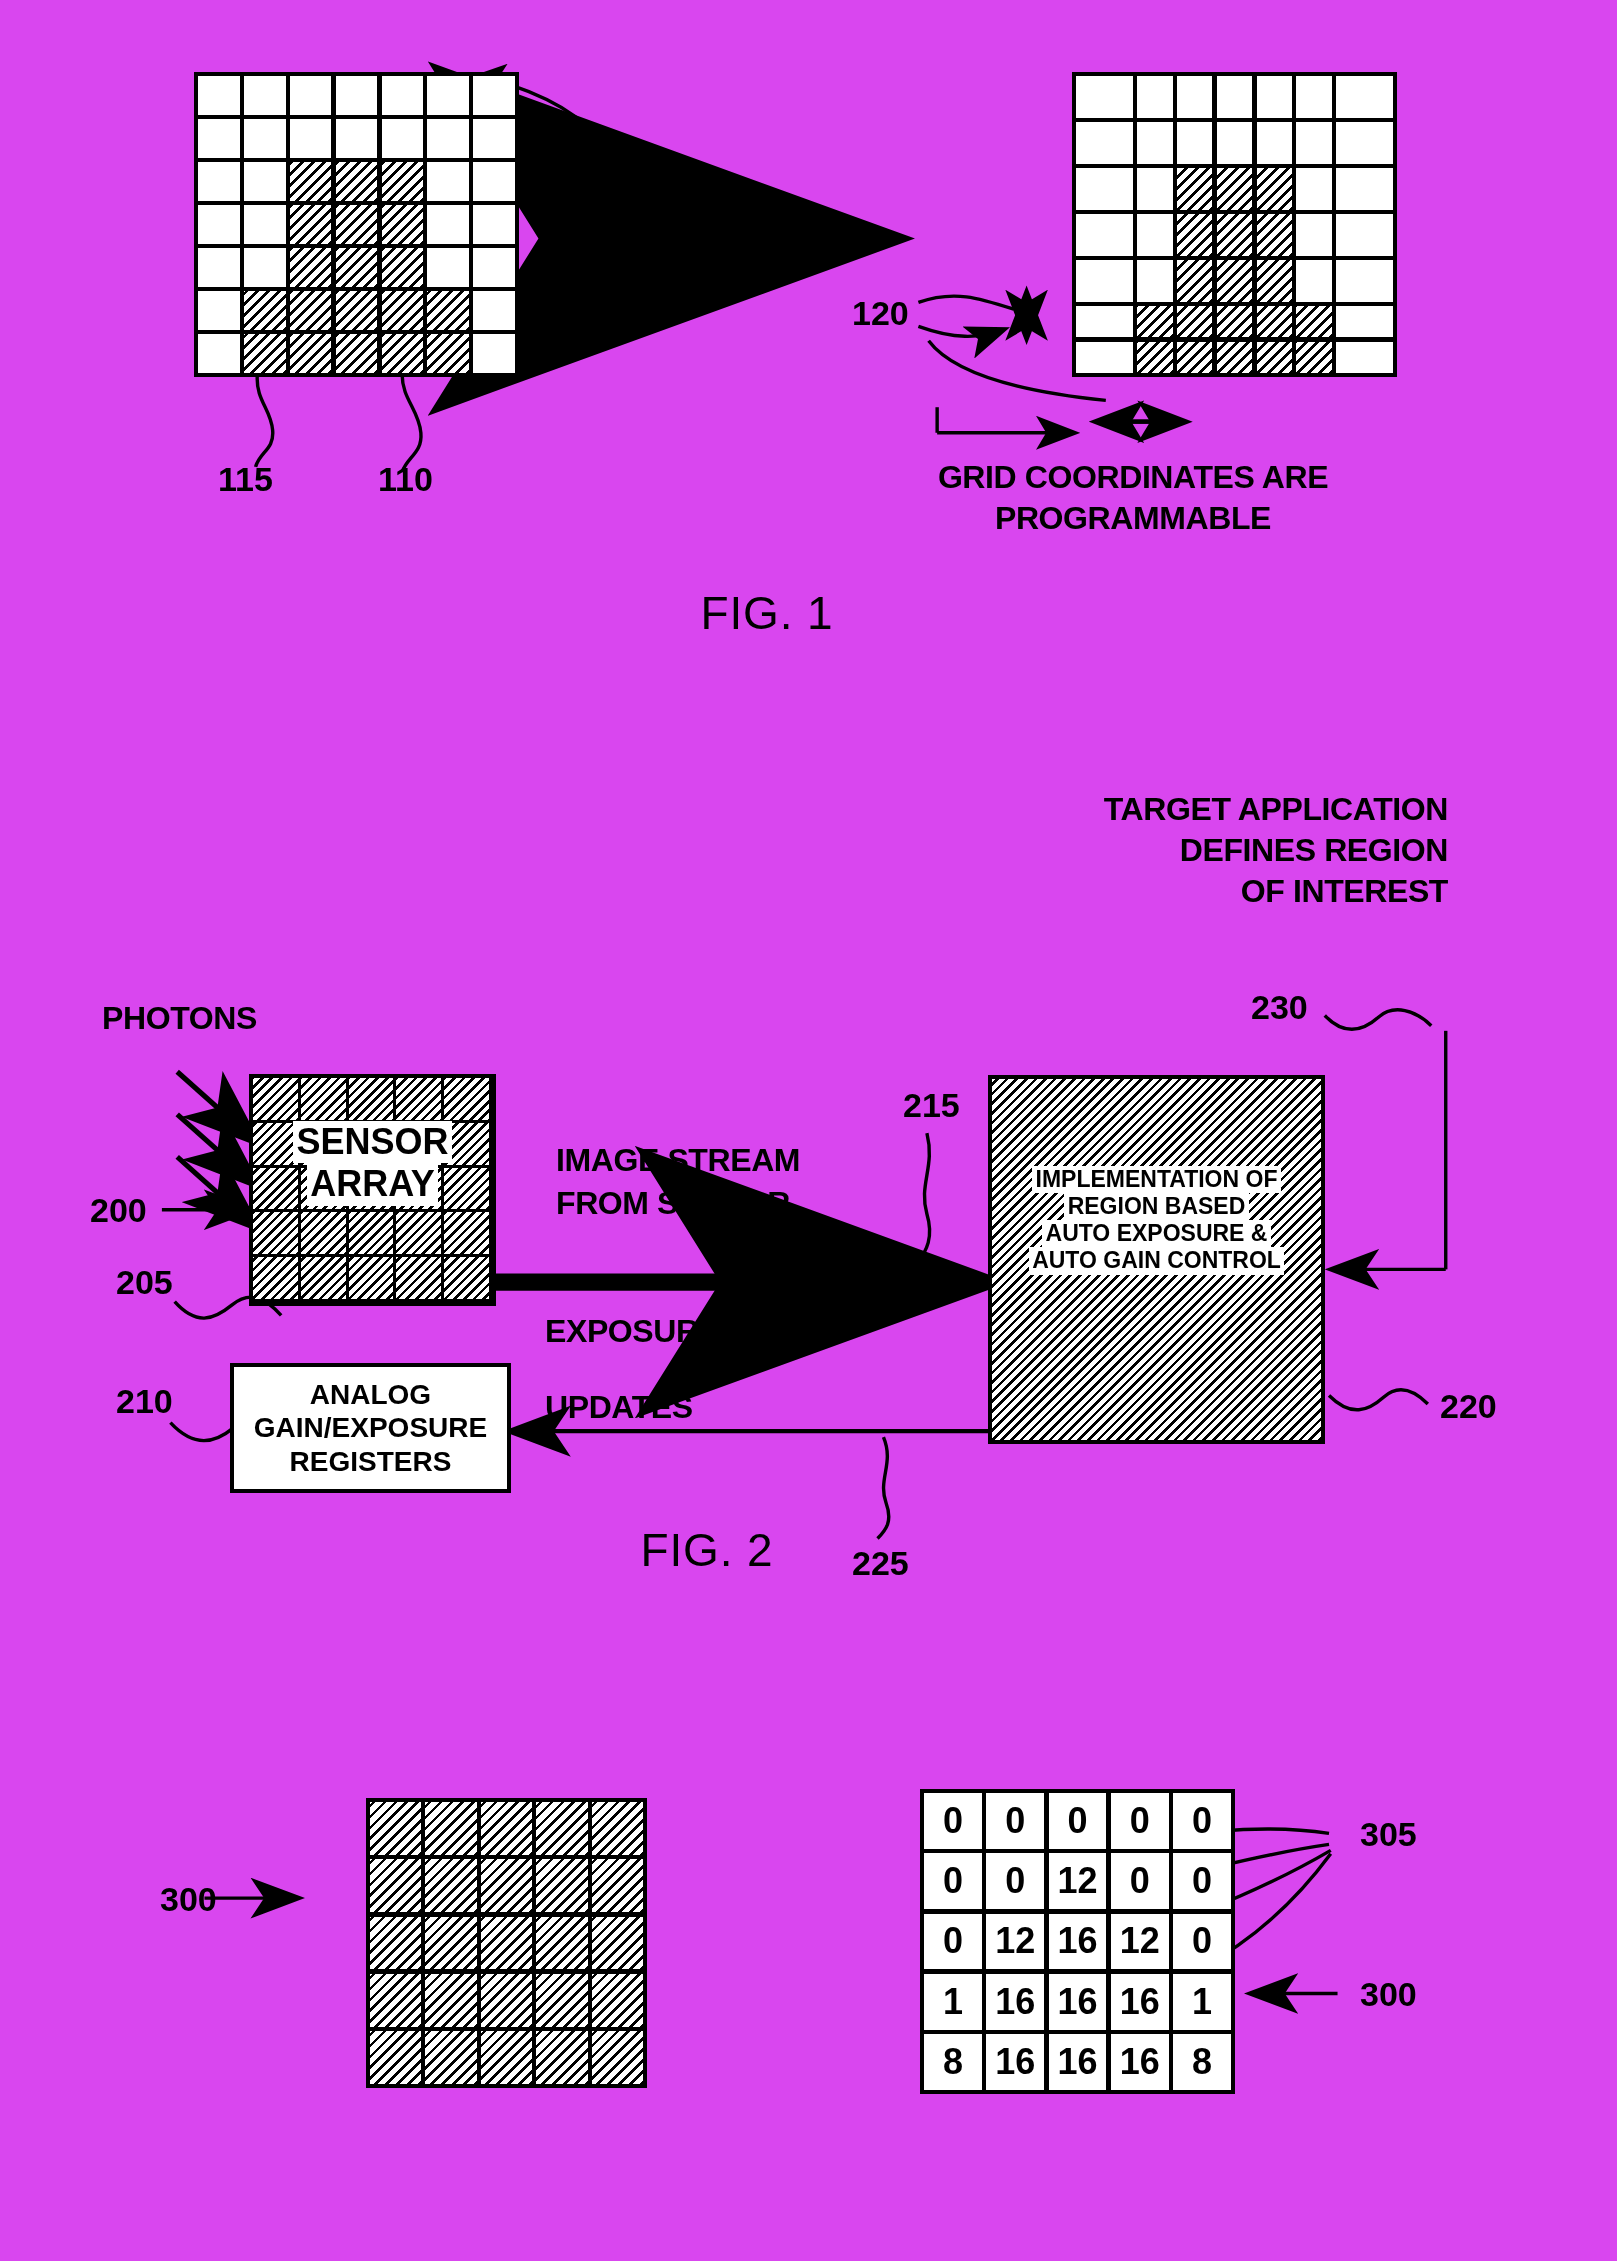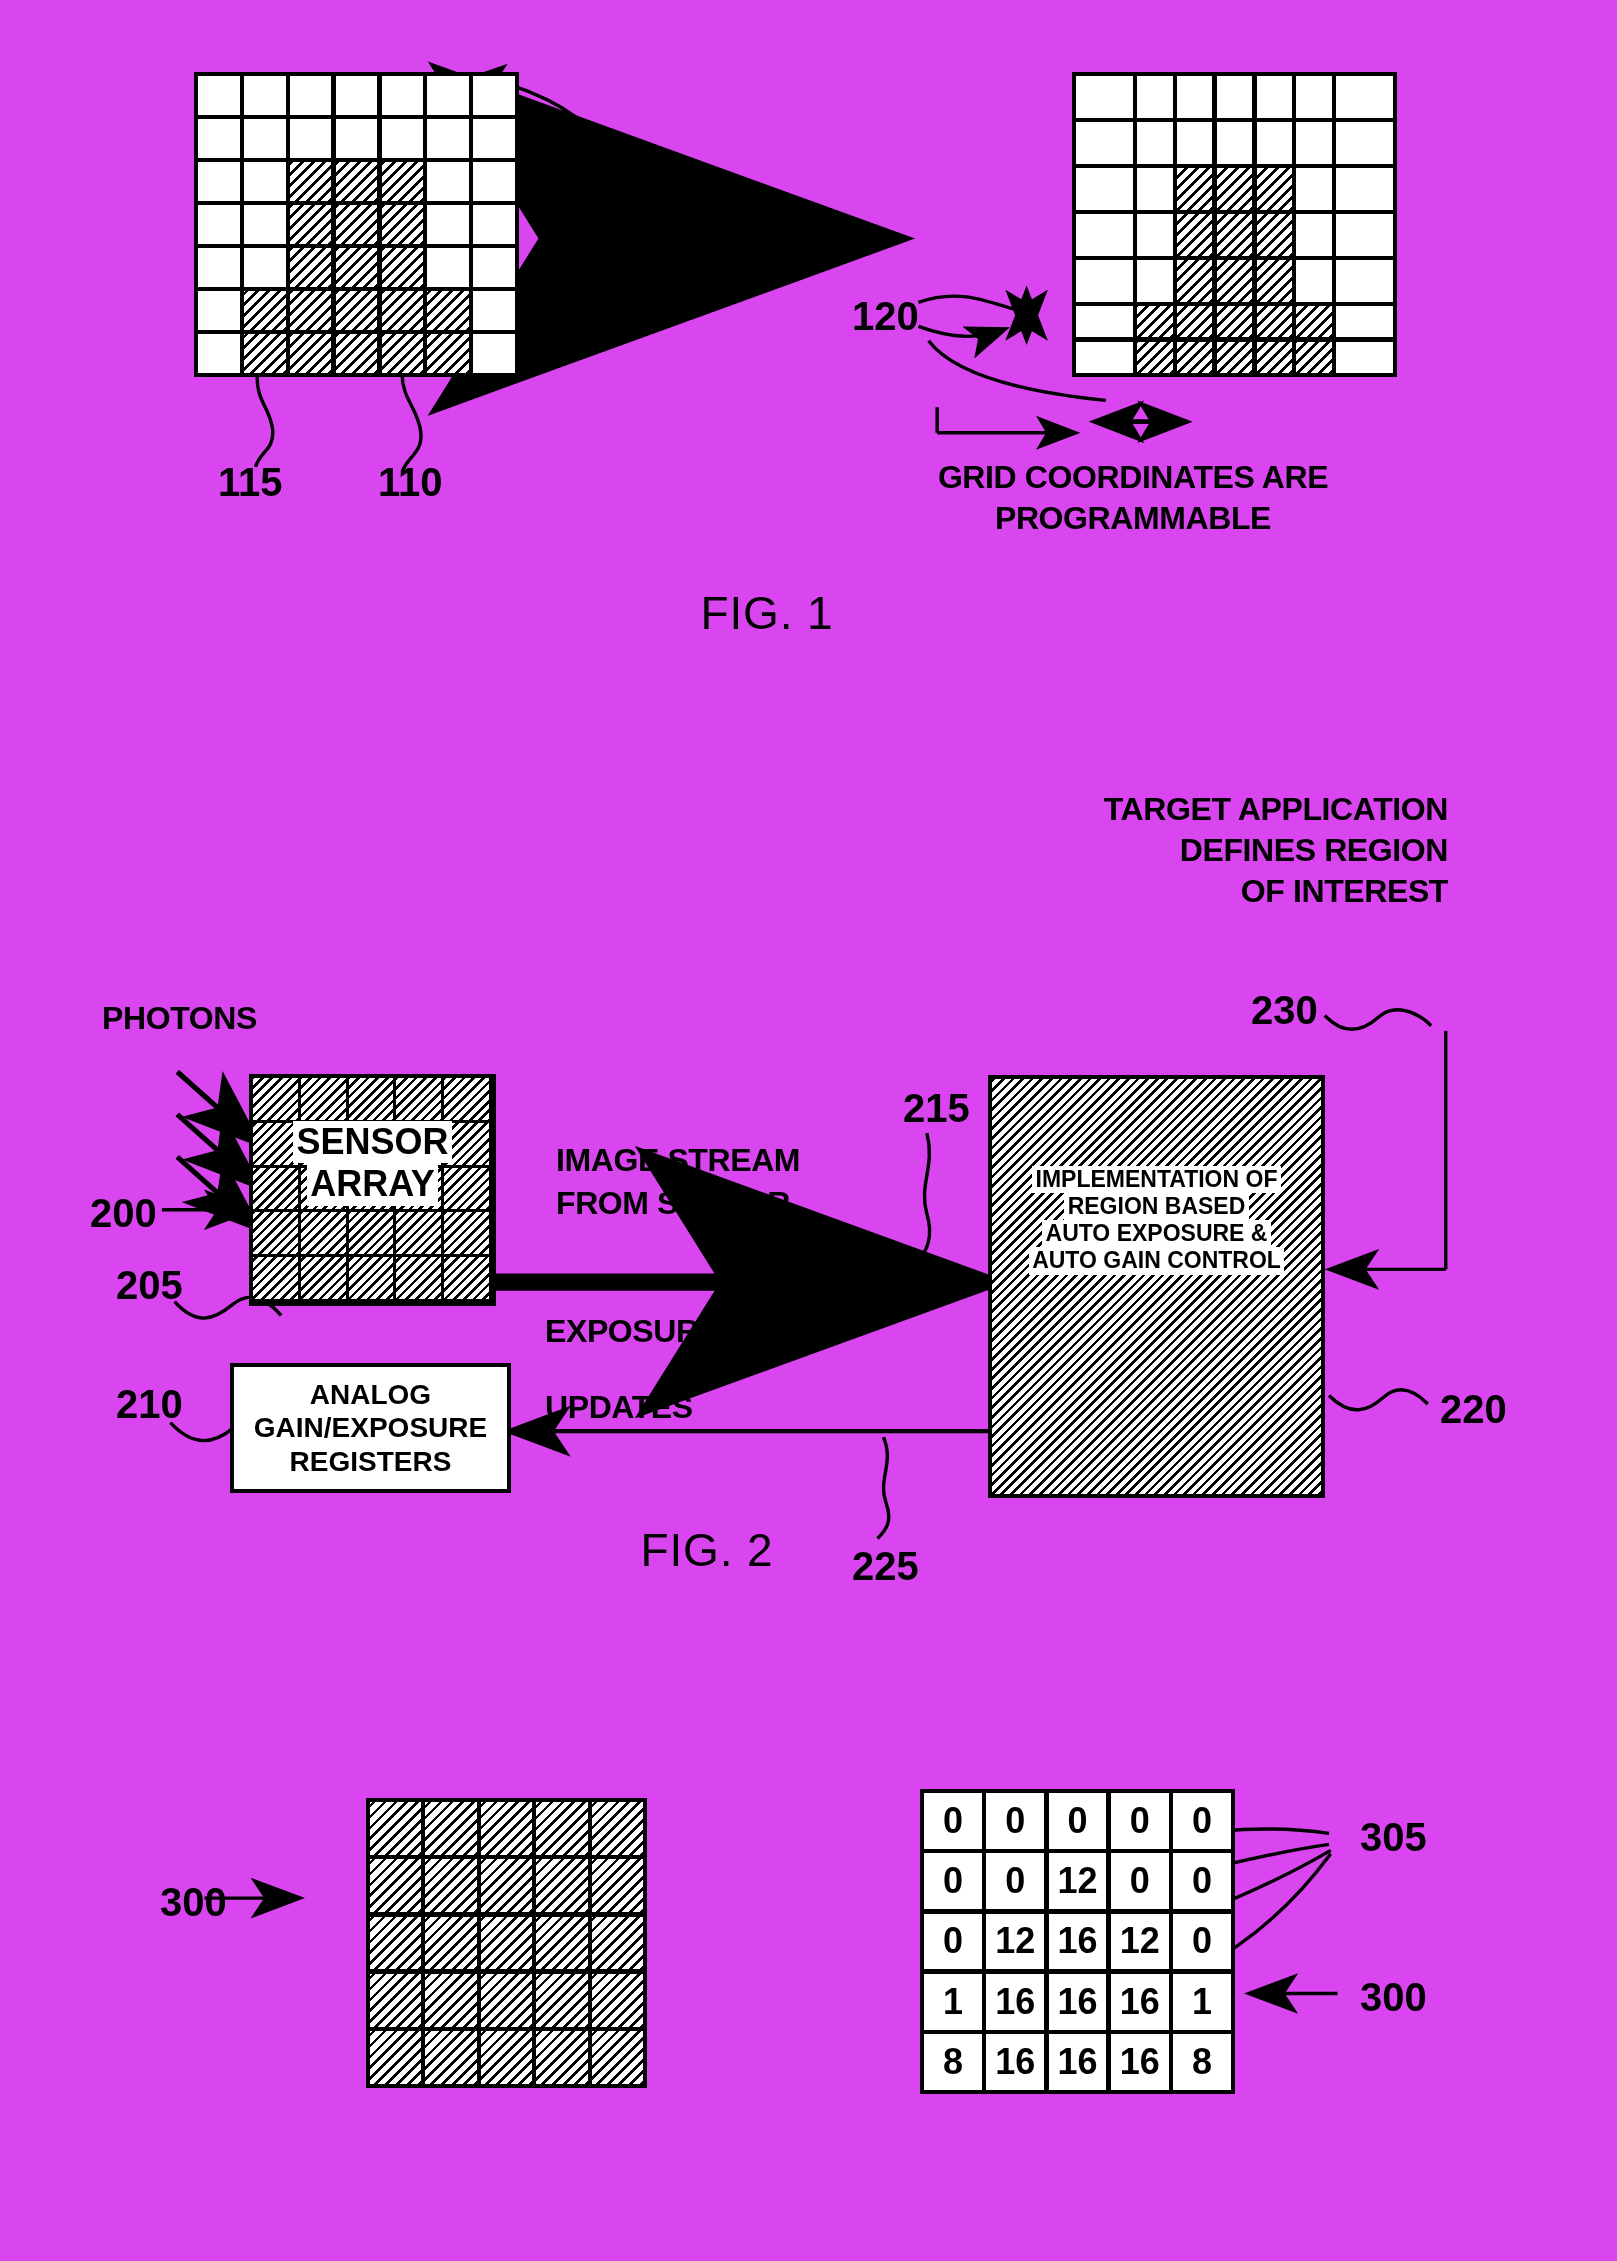--- a/index.html
+++ b/index.html
@@ -24,21 +24,21 @@
   
   .lbl {
     position: absolute;
     font-family: "Liberation Sans", sans-serif;
     font-weight: bold;
     color: #000;
     white-space: pre;
     line-height: 1.12;
     letter-spacing: -0.4px;
   }
-  .num  { font-size: 40px; font-weight: bold; letter-spacing: 0px; }
+  .num  { font-size: 34px; font-weight: bold; letter-spacing: 0px; }
   .cap  { font-size: 46px; font-weight: normal; letter-spacing: 0.9px; }
   .txt  { font-size: 32px; font-weight: bold; }
   .ctr  { text-align: center; }
   .rgt  { text-align: right; }
 
   
   .grid {
     position: absolute;
     display: grid;
     background: #000;
@@ -414,21 +414,21 @@
       <span>ARRAY</span>
     </div>
   </div>
 
   <div class="plainbox" id="registers-box" style="left:230px; top:1363px; width:281px; height:130px;align-items:center;">
     <div>ANALOG</div>
     <div>GAIN/EXPOSURE</div>
     <div>REGISTERS</div>
   </div>
 
-  <div class="hatchbox" id="implementation-box" style="left:988px; top:1075px; width:337px; height:423px;">
+  <div class="hatchbox" id="implementation-box" style="left:988px; top:1075px; width:337px; height:369px;">
     <div class="boxtext" style="top:87px; font-size:23px;">
       <span>IMPLEMENTATION OF</span><br>
       <span>REGION BASED</span><br>
       <span>AUTO EXPOSURE &amp;</span><br>
       <span>AUTO GAIN CONTROL</span>
     </div>
   </div>
 
   <div class="lbl cap ctr" style="left:562px; top:1525px; width:290px;">FIG. 2</div>
 

